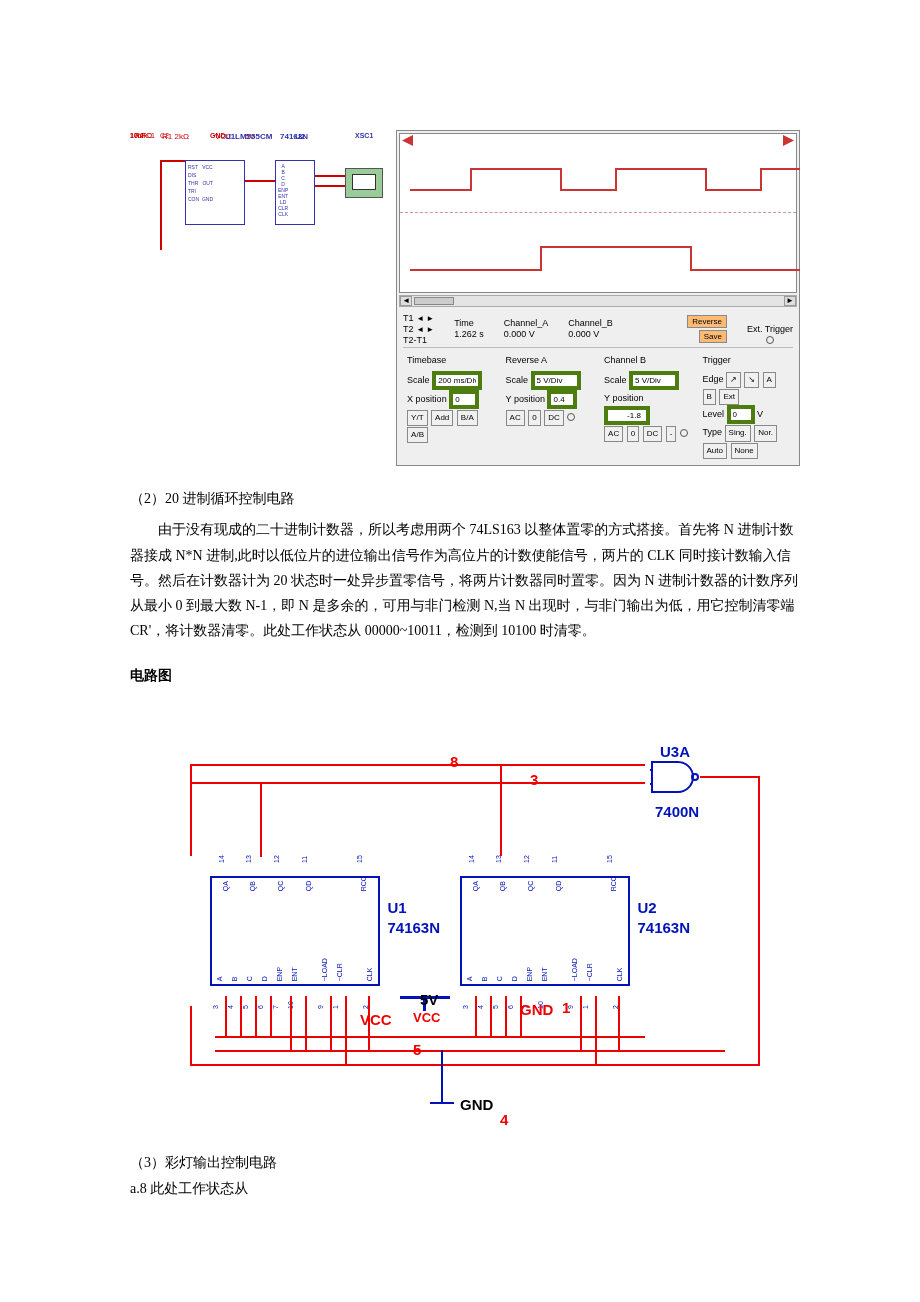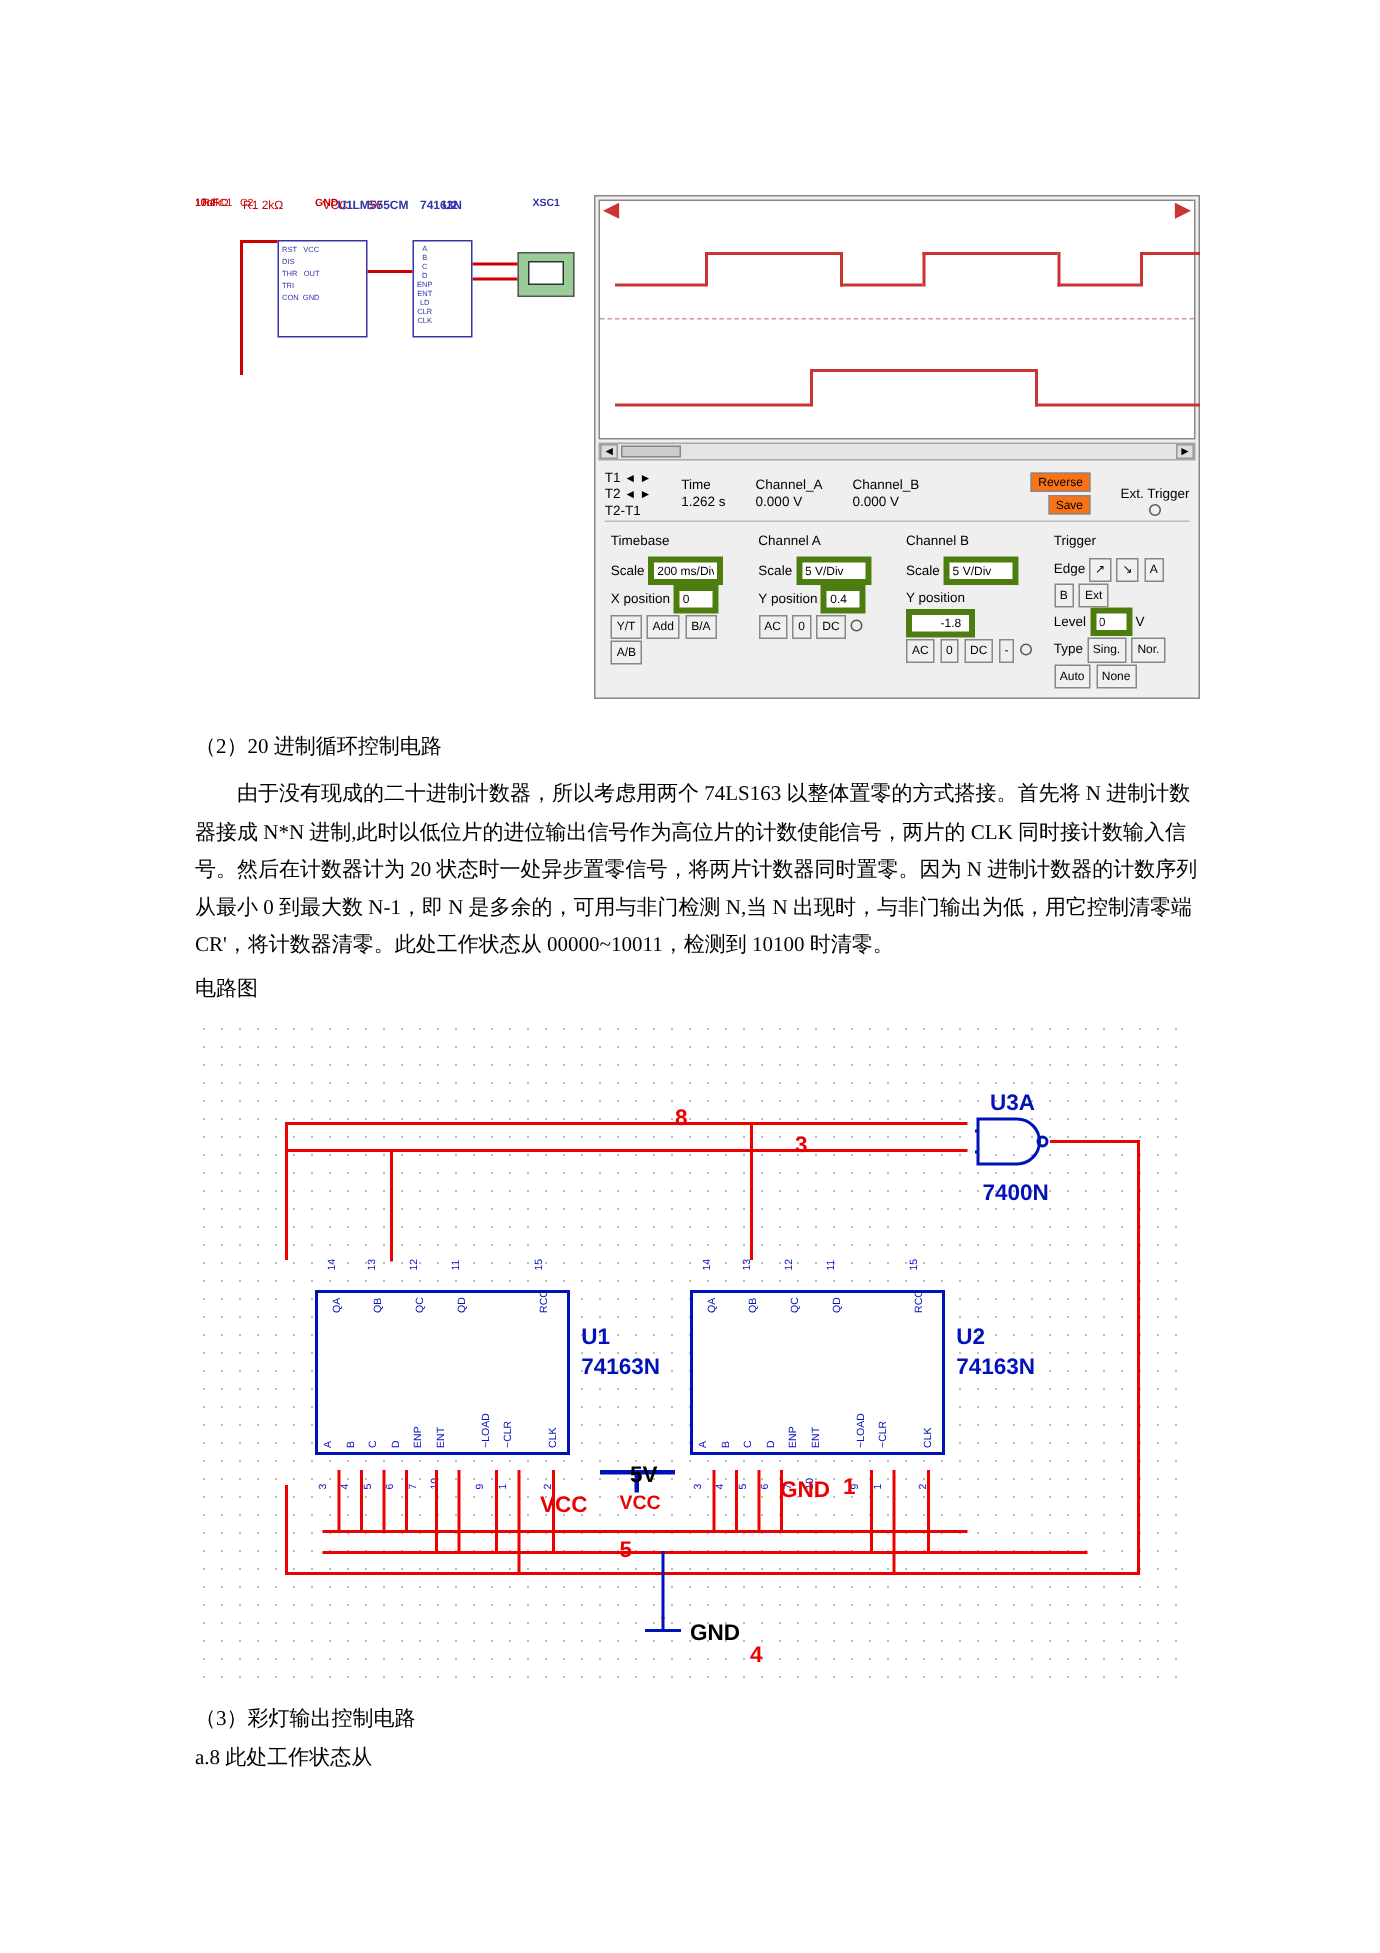--- a/index.html
+++ b/index.html
@@ -131,21 +131,21 @@
   .cursor-row {
     display: flex;
     gap: 20px;
     align-items: center;
     padding: 2px 0;
     border-bottom: 1px solid #bbb;
   }
   .cursor-row .btn-sm {
     border: 1px solid #888;
     padding: 1px 4px;
-    background: #f97316;
+    background: #fdba74;
     font-size: 8px;
   }
   .ctrl-row {
     display: flex;
     gap: 4px;
   }
   .ctrl-group {
     border: none;
     padding: 2px 4px;
     flex: 1;
@@ -172,21 +172,21 @@
   .radio-mini {
     display: inline-block;
     width: 8px; height: 8px;
     border: 1px solid #555;
     border-radius: 50%;
     vertical-align: middle;
   }
 
   
   .para { margin-top: 6px; text-indent: 2em; }
-  .heading { margin-top: 4px; font-weight: normal; }
+  .heading { margin-top: 20px; font-weight: bold; }
   .section-label { margin-top: 8px; }
 
   
   .big-circuit {
     width: 660px;
     height: 440px;
     position: relative;
     margin: 8px 0 14px 0;
     font-family: Arial, sans-serif;
   }
@@ -382,21 +382,21 @@
           <div><span>Scale</span> <input type="text" value="200 ms/Div" style=""></div>
           <div><span>X position</span> <input type="text" style="width: 30px;" value="0"></div>
           <div>
             <span class="mini-btn">Y/T</span>
             <span class="mini-btn">Add</span>
             <span class="mini-btn">B/A</span>
             <span class="mini-btn">A/B</span>
           </div>
         </div>
         <div class="ctrl-group">
-          <div class="hdr">Channel A</div>
+          <div class="hdr">Reverse A</div>
           <div><span>Scale</span> <input type="text" value="5 V/Div" style=""></div>
           <div><span>Y position</span> <input type="text" style="width: 30px;" value="0.4"></div>
           <div>
             <span class="mini-btn">AC</span>
             <span class="mini-btn">0</span>
             <span class="mini-btn">DC</span>
             <span class="radio-mini"></span>
           </div>
         </div>
         <div class="ctrl-group">

